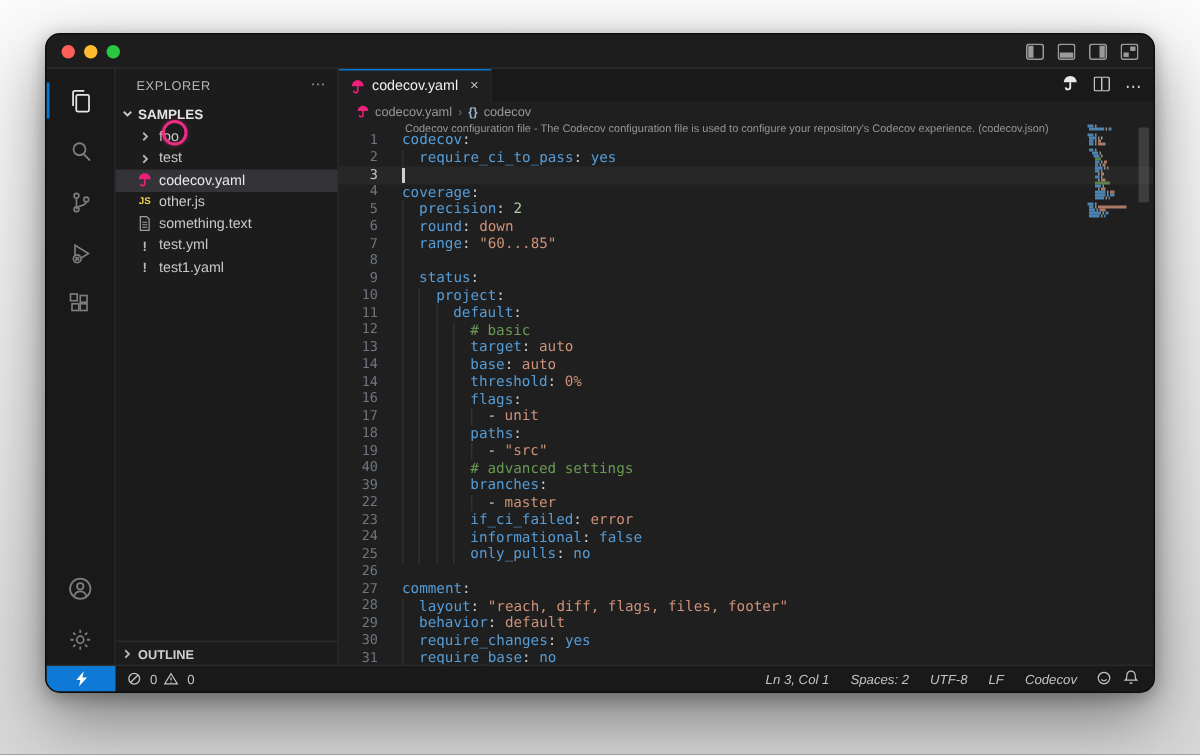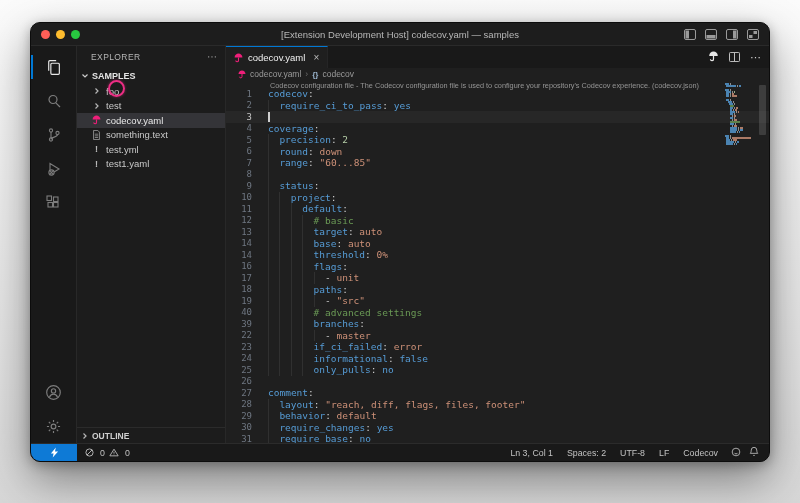--- a/index.html
+++ b/index.html
@@ -73,38 +73,37 @@
   .mtok{height:1.4px;display:inline-block;margin-right:1px;opacity:.8;}
   .mtok.tk-key{background:#569cd6;}.mtok.tk-pun{background:#aaaaaa;}.mtok.tk-str{background:#ce9178;}
   .mtok.tk-num{background:#b5cea8;}.mtok.tk-bool{background:#569cd6;}.mtok.tk-cmt{background:#6a9955;}
   .vscroll{position:absolute;top:5px;right:3px;width:7px;height:50px;background:rgba(140,140,140,.28);border-radius:1px;}
   
   .statusbar{height:17px;flex:0 0 17px;background:#191919;border-top:1px solid #2b2b2b;display:flex;
              align-items:center;font-size:8.8px;color:#c3c3c3;position:relative;}
   .remote{width:46px;height:100%;background:#0e7ad6;display:flex;align-items:center;justify-content:center;}
   .sb-left{display:flex;align-items:center;gap:4px;padding-left:8px;}
   .sb-right{margin-left:auto;display:flex;align-items:center;padding-right:6px;}
-  .sb-right .sitem{padding:0 7px;white-space:nowrap;}
+  .sb-right .sitem{padding:0 7px;white-space:nowrap;font-style:italic;}
   .click-ring{position:absolute;left:108px;top:80px;width:13px;height:13px;border:2.2px solid #ec2d84;
               border-radius:50%;z-index:9;box-shadow:0 0 3px rgba(236,45,132,.5);}
   .cnt{margin-left:2px;}
 </style>
 </head>
 <body>
 
 <div class="page">
   <div class="window">
 
     <div class="titlebar">
       <div class="traffic">
         <button class="tl red"></button>
         <button class="tl yellow"></button>
         <button class="tl green"></button>
       </div>
-      <span class="wtitle">[Extension Development Host] codecov.yaml — samples</span>
       <div class="tb-icons">
         <span>
           <svg width="12" height="11" viewBox="0 0 12 11">
               <rect x="0.5" y="0.5" width="11" height="10" rx="1.5" fill="none" stroke="#9a9a9a"></rect>
               <rect x="1.5" y="1.5" width="3.5" height="8" fill="#9a9a9a"></rect>
             </svg>
           </span>
         <span>
           <svg width="12" height="11" viewBox="0 0 12 11">
               <rect x="0.5" y="0.5" width="11" height="10" rx="1.5" fill="none" stroke="#9a9a9a"></rect>
@@ -210,20 +209,26 @@
               <span>test</span>
             </div>
             <div class="trow selected">
               <span class="ticon">
                 <svg width="9" height="10" viewBox="0 0 16 18">
                   <path fill="#f01f7a" d="M8 1C4.1 1 1 4.1 1 8h14c0-3.9-3.1-7-7-7z"></path>
                   <path fill="none" stroke="#f01f7a" stroke-width="2" d="M8 8v5a2.5 2.5 0 0 1-5 .5"></path>
                 </svg>
               </span>
               <span>codecov.yaml</span>
+            </div>
+            <div class="trow">
+              <span class="ticon">
+                <span class="js-badge">JS</span>
+              </span>
+              <span>other.js</span>
             </div>
             <div class="trow">
               <span class="ticon">
                 <svg width="9" height="10" viewBox="0 0 10 12" fill="none" stroke="#9d9d9d">
                   <path d="M1.5 0.5h5l2 2v9h-7z"></path>
                   <path d="M3 5h4M3 7h4M3 9h4" stroke-width="0.9"></path>
                 </svg>
               </span>
               <span>something.text</span>
             </div>

